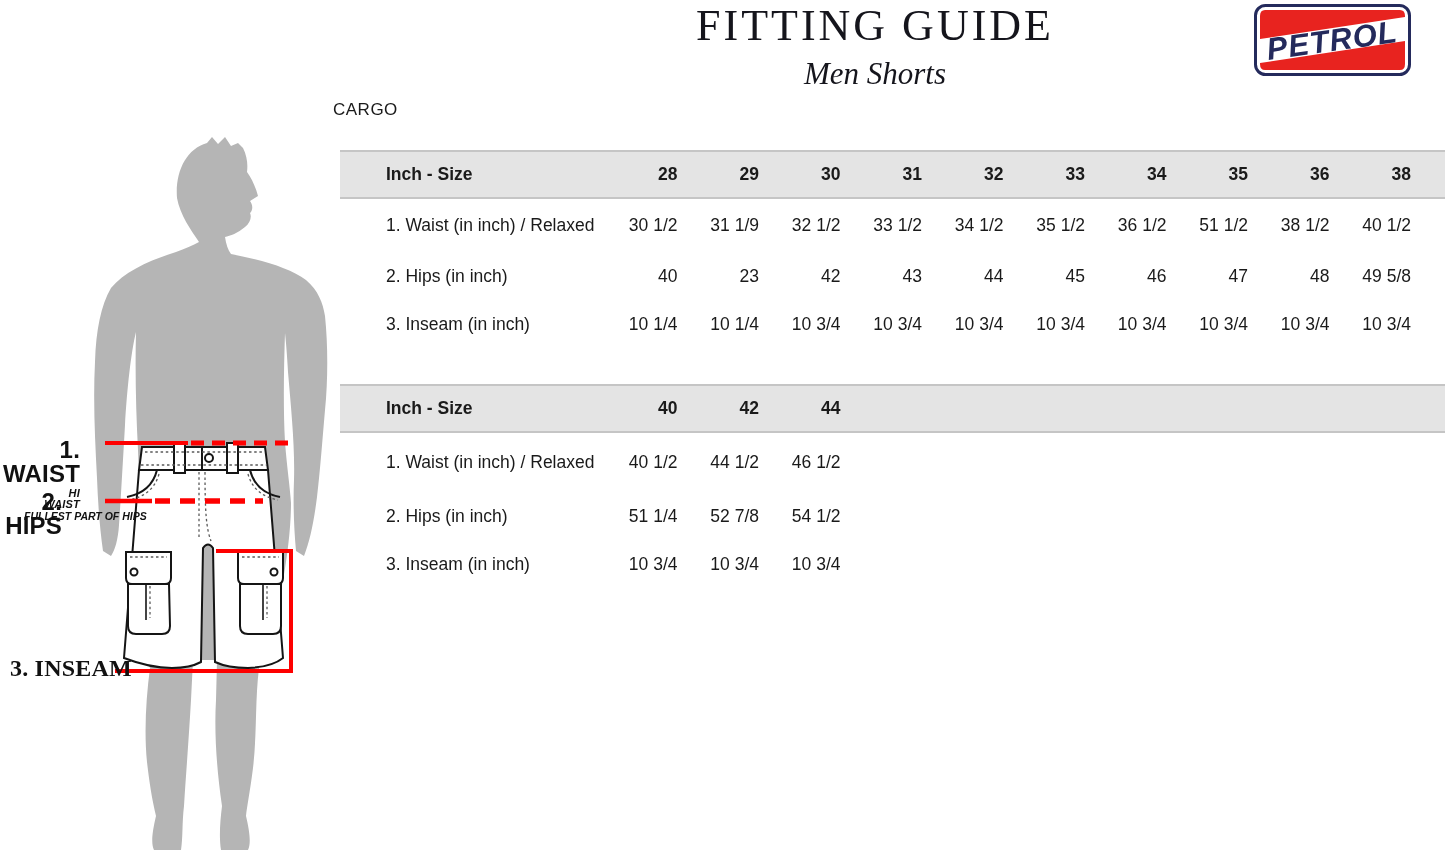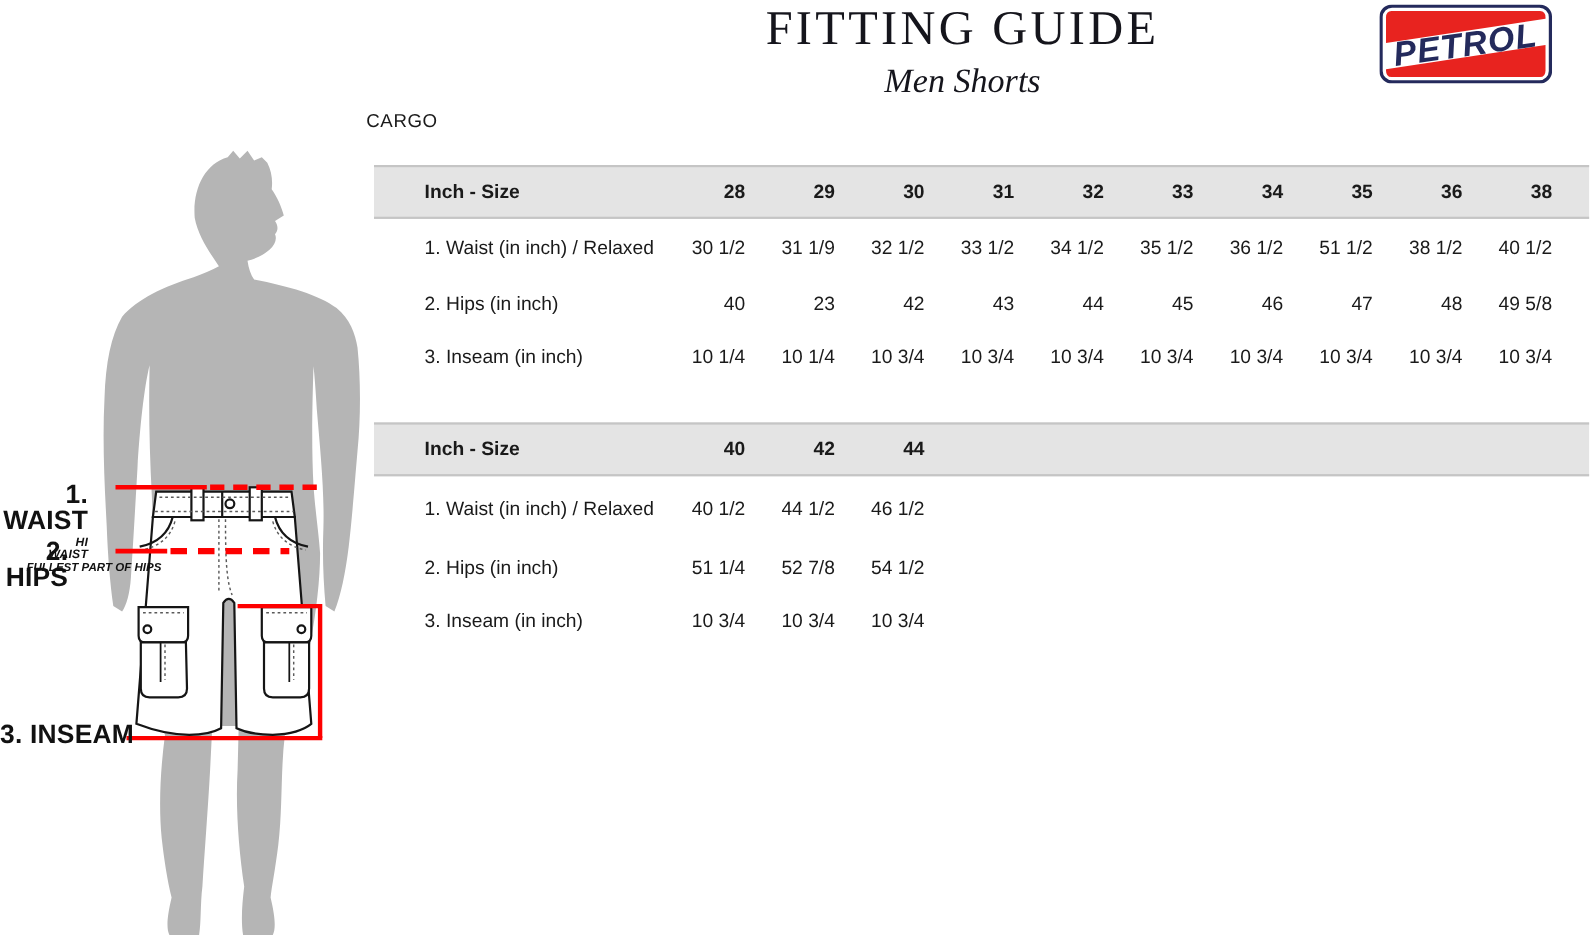--- a/index.html
+++ b/index.html
@@ -26,21 +26,21 @@
   .tcell{font-size:17.5px;line-height:1;}
   .tcell.lbl{padding-left:46px;}
   .tcell.val{text-align:right;}
   
   .anno{position:absolute;font-weight:bold;color:#111;line-height:1;}
   .anno .big{font-size:24px;letter-spacing:.2px;}
   .anno .small{font-size:11px;font-style:italic;margin-top:2px;letter-spacing:.2px;padding-left:32px;}
   #anno-waist{left:0;top:438px;width:80px;text-align:right;}
   #anno-hips{left:0;top:490px;width:62px;text-align:right;}
   #anno-hips-sub{left:24px;top:511px;font-size:10.5px;font-style:italic;white-space:nowrap;}
-  #anno-inseam{left:0;top:656px;}
+  #anno-inseam{left:10px;top:656px;font-family:Liberation Serif, serif;}
   .figure-svg{position:absolute;left:0;top:0;}
 </style>
 </head>
 <body>
 
 <div class="stage">
 
   <div class="title-block">
     <div class="main-title">FITTING GUIDE</div>
     <div class="sub-title">Men Shorts</div>

